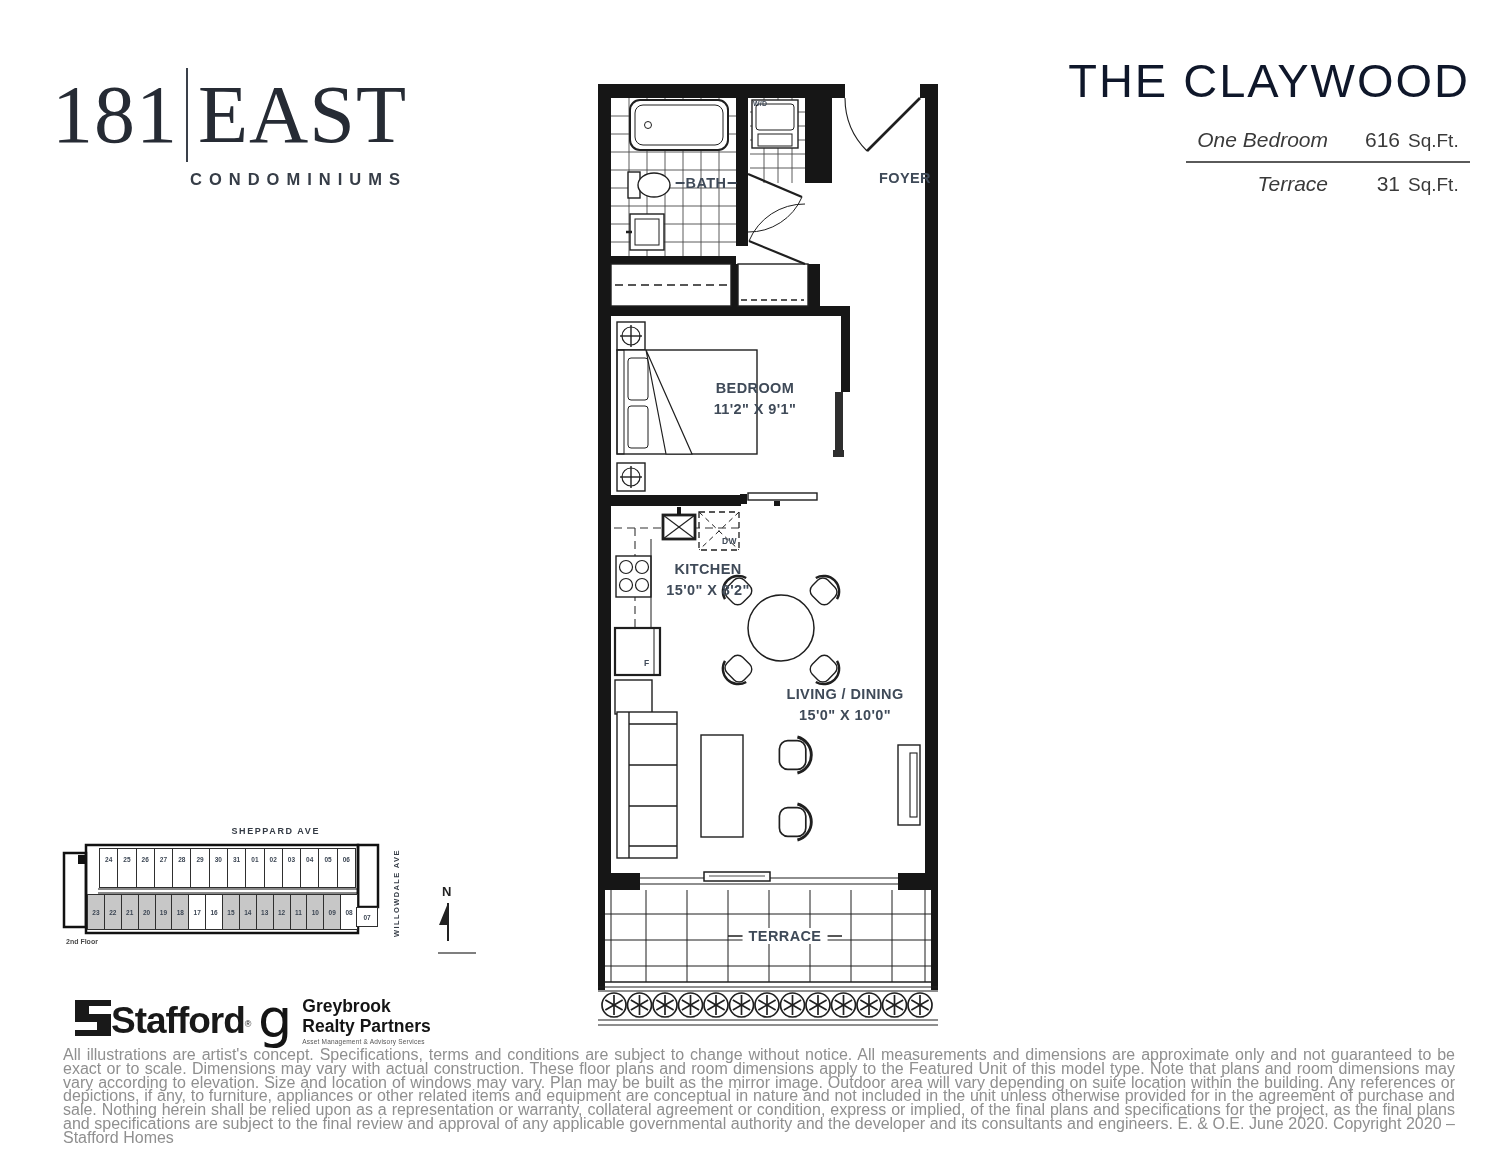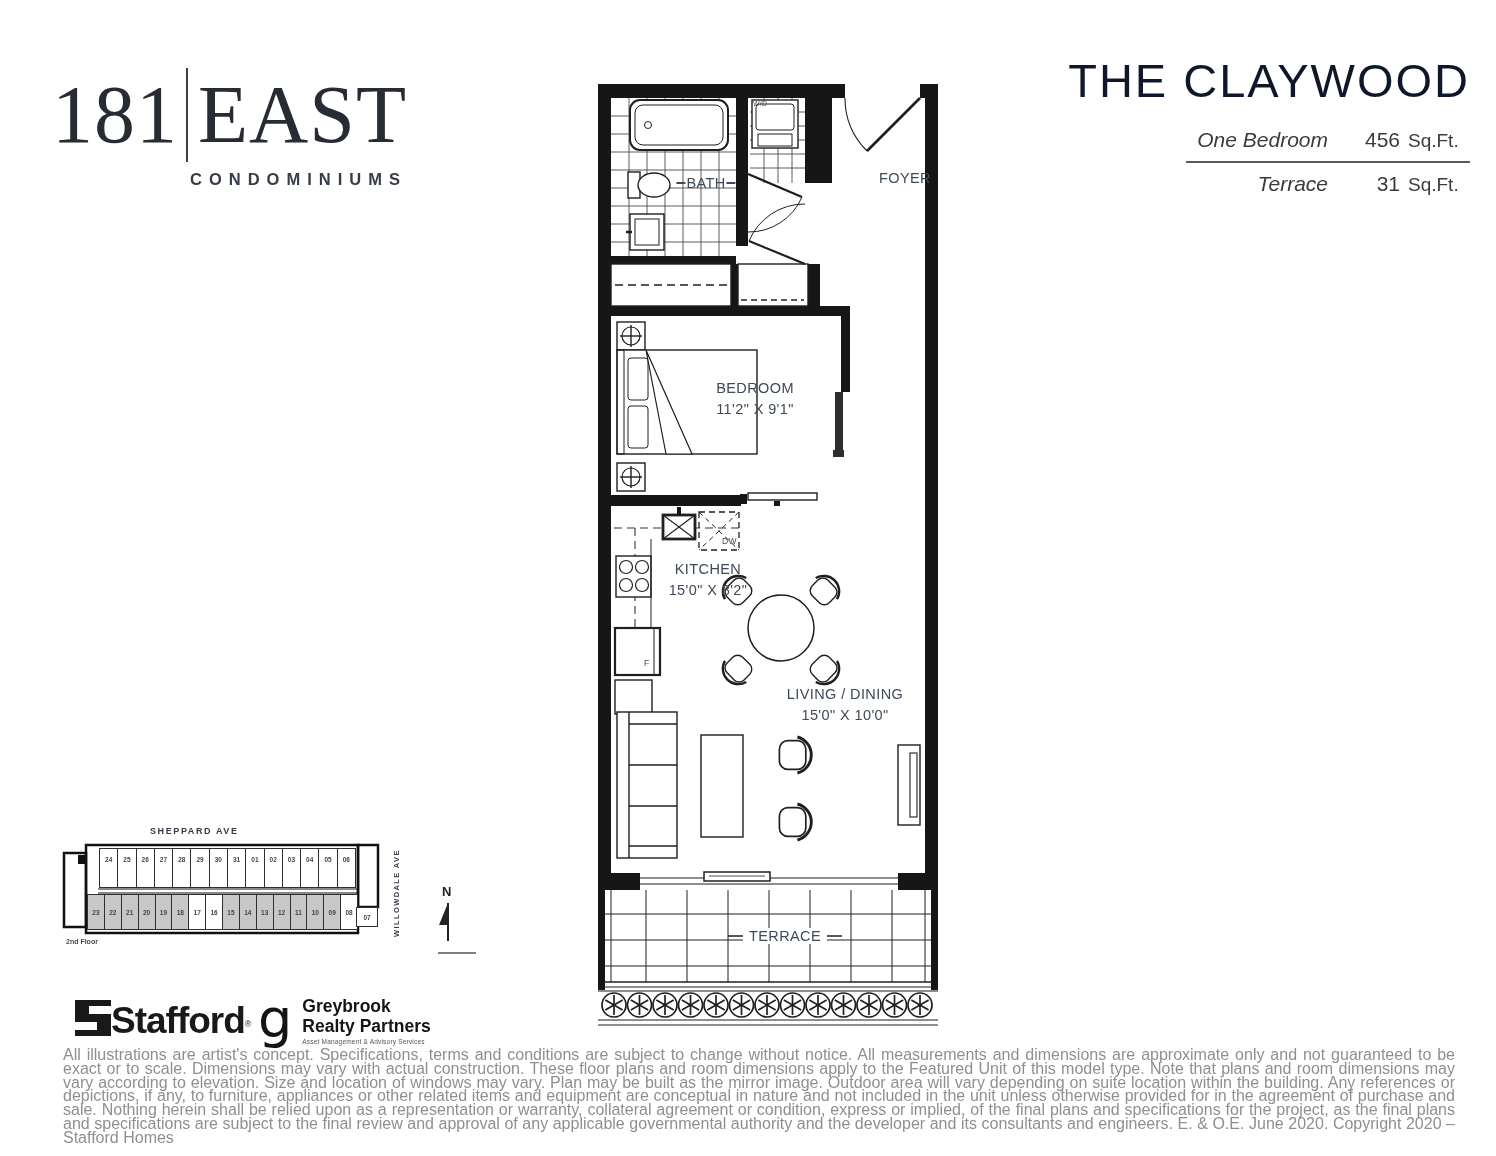--- a/index.html
+++ b/index.html
@@ -19,35 +19,35 @@
   .spec-table{margin-top:14px;margin-left:auto;width:284px;}
   .spec-row{display:grid;grid-template-columns:1fr 58px 62px;align-items:baseline;padding:9px 0;}
   .spec-row + .spec-row{border-top:2px solid #5a5a5a;}
   .spec-label{font-size:21px;font-weight:500;color:#3a3a3a;text-align:right;padding-right:22px;font-style:italic;}
   .spec-value{font-size:21px;font-weight:500;color:#3a3a3a;text-align:right;padding-right:8px;}
   .spec-unit{font-size:19px;font-weight:500;color:#3a3a3a;text-align:left;}
 
   
   .plan{left:598px;top:84px;width:340px;height:962px;}
   .plan svg{position:absolute;left:0;top:0;}
-  .plan-label{position:absolute;transform:translateX(-50%);font-size:14.5px;font-weight:400;letter-spacing:.4px;color:#3f4a58;white-space:nowrap;display:flex;align-items:center;gap:1px;}
+  .plan-label{position:absolute;transform:translateX(-50%);font-size:14.5px;font-weight:700;letter-spacing:.4px;color:#3f4a58;white-space:nowrap;display:flex;align-items:center;gap:1px;}
   .plan-label .tick{width:9px;height:1.5px;background:#3f4a58;display:inline-block;}
   .plan-label.tiny{transform:none;font-size:7px;letter-spacing:.2px;}
   .plan-label.small{transform:none;font-size:8.5px;}
   .plan-label.bg{background:#fff;padding:0 6px;}
 
   
   .keyplan{left:62px;top:843px;width:320px;height:100px;}
   .kp-row{position:absolute;display:flex;}
   .kp-cell{flex:1;border:1px solid #2f2f2f;margin-left:-1px;background:#fff;font-size:6.5px;font-weight:700;color:#3c4654;display:flex;justify-content:center;align-items:flex-start;padding-top:7px;box-sizing:border-box;}
   .kp-row.bottom .kp-cell{align-items:center;padding-top:0;}
   .kp-cell.sh{background:#c7c7c7;}
   .kp-cell.hl{background:#ffffff;}
   .kp-corner{position:absolute;border:1px solid #2f2f2f;background:#fff;font-size:6.5px;font-weight:700;color:#3c4654;display:flex;align-items:center;justify-content:center;}
-  .street-top{left:150px;top:826px;width:170px;text-align:left;font-size:9px;font-weight:700;letter-spacing:1.6px;color:#343b45;}
+  .street-top{left:150px;top:826px;width:170px;text-align:right;font-size:9px;font-weight:700;letter-spacing:1.6px;color:#343b45;}
   .street-right{left:392px;top:843px;height:100px;writing-mode:vertical-rl;transform:rotate(180deg);font-size:7.5px;font-weight:700;letter-spacing:1.4px;color:#343b45;text-align:center;}
   .floor-note{left:66px;top:938px;font-size:7px;font-weight:600;color:#4a4a4a;}
   .north{left:438px;top:884px;width:40px;text-align:left;}
   .north .n{font-size:13px;font-weight:700;color:#222;margin-left:4px;}
 
   
   .stafford{left:75px;top:1000px;display:flex;}
   .stafford-name{font-size:37px;font-weight:700;color:#191919;letter-spacing:-1px;}
   .stafford-reg{font-size:9px;color:#191919;vertical-align:super;}
   .greybrook{left:258px;top:996px;display:flex;align-items:flex-start;gap:10px;}
@@ -68,21 +68,21 @@
     <span class="brand-name">EAST</span>
   </div>
   <div class="brand-sub">CONDOMINIUMS</div>
 </div>
 
 <div class="abs spec">
   <div class="spec-title">THE CLAYWOOD</div>
   <div class="spec-table">
     <div class="spec-row">
       <span class="spec-label">One Bedroom</span>
-      <span class="spec-value">456</span>
+      <span class="spec-value">616</span>
       <span class="spec-unit">Sq.Ft.</span>
     </div>
     <div class="spec-row">
       <span class="spec-label">Terrace</span>
       <span class="spec-value">31</span>
       <span class="spec-unit">Sq.Ft.</span>
     </div>
   </div>
 </div>
 

